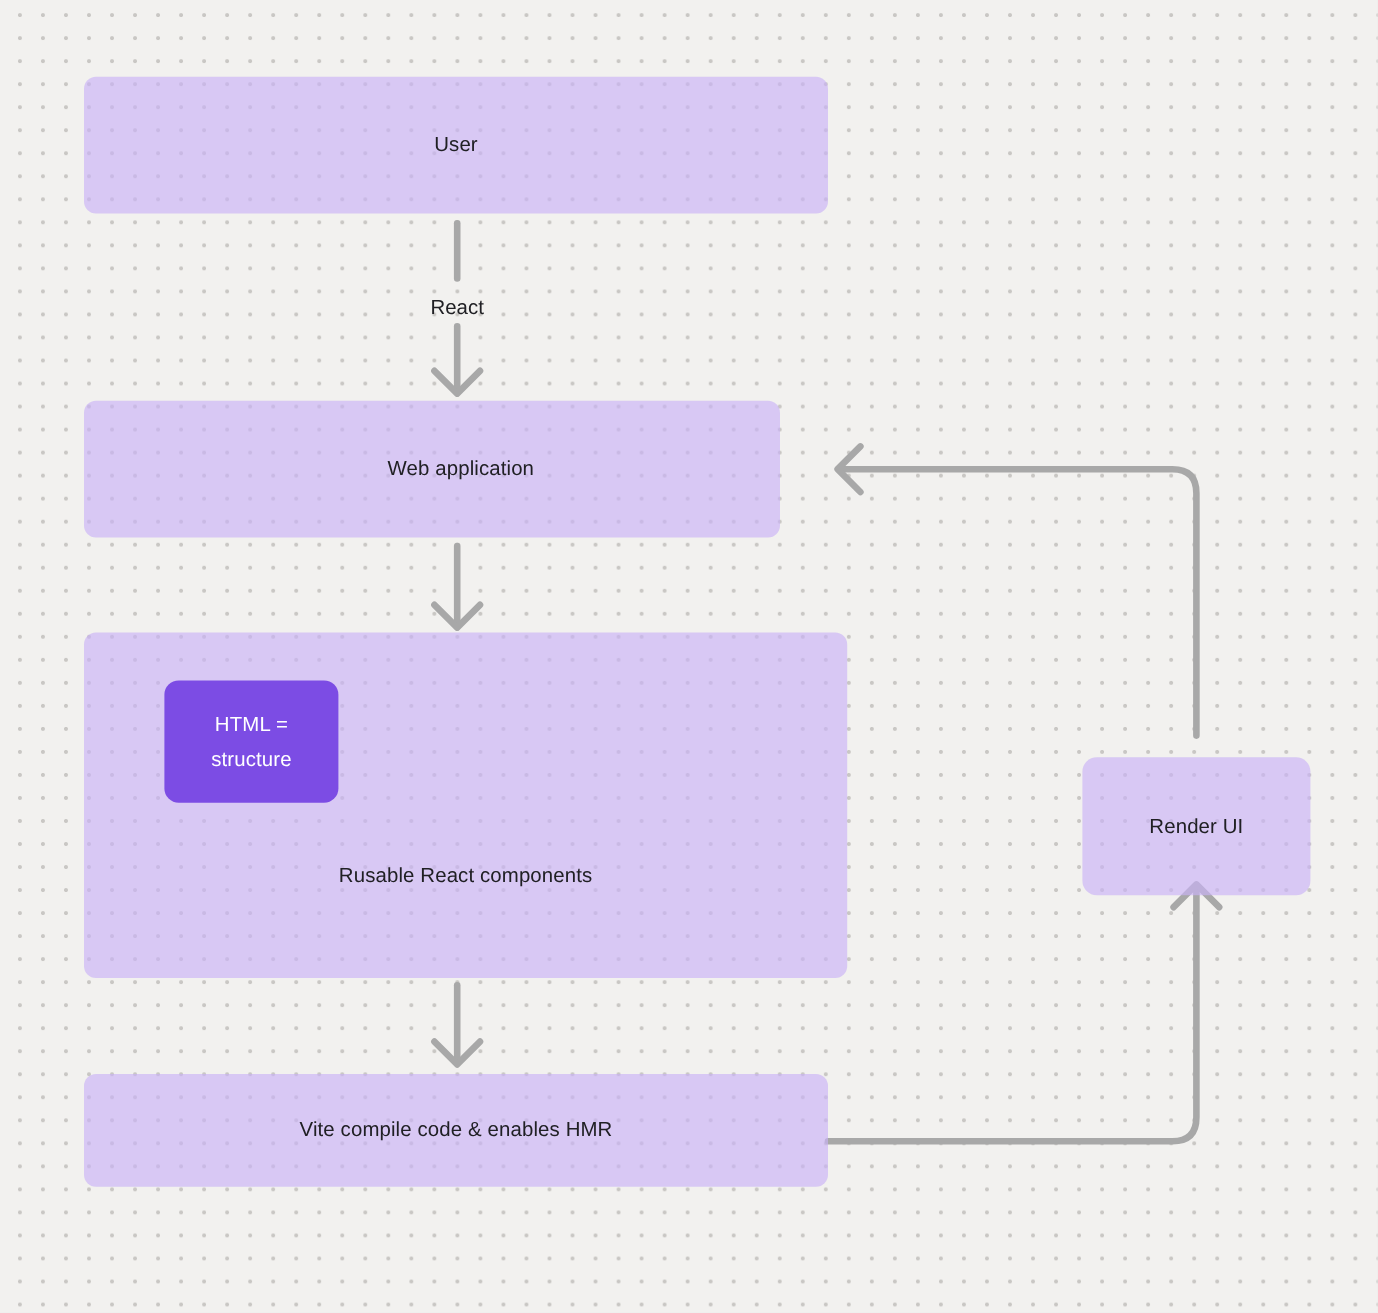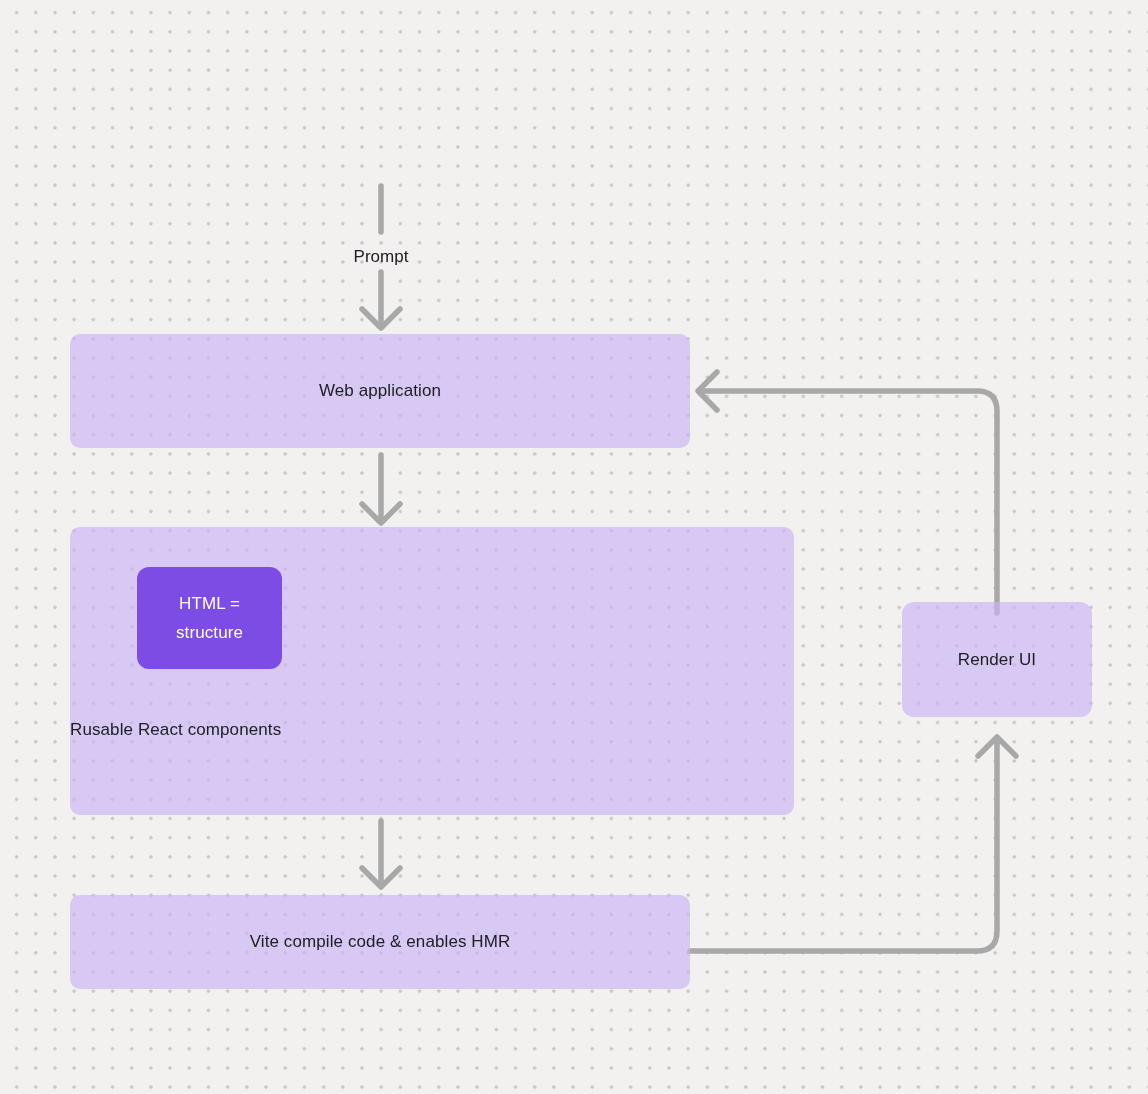--- a/index.html
+++ b/index.html
@@ -25,24 +25,24 @@
     display: flex;
     align-items: center;
     justify-content: center;
     font-size: 17px;
     font-weight: 500;
     letter-spacing: 0.1px;
     color: var(--text, #202024);
   }
 
   #node-user    { left: 70px;  top: 64px;  width: 620px; height: 114px; }
-  #node-webapp  { left: 70px;  top: 334px; width: 620px; height: 114px; }
-  #node-group   { left: 70px;  top: 527px; width: 724px; height: 288px; display: block; }
+  #node-webapp  { left: 70px;  top: 334px; width: 532px; height: 114px; padding-left: 48px; }
+  #node-group   { left: 70px;  top: 527px; width: 620px; height: 288px; display: block; padding-left: 16px; }
   #node-vite    { left: 70px;  top: 895px; width: 620px; height: 94px; }
-  #node-render  { left: 902px; top: 602px; width: 190px; height: 115px; border-radius: 12px; }
+  #node-render  { left: 902px; top: 631px; width: 190px; height: 115px; border-radius: 12px; }
 
   .chips {
     position: absolute;
     left: 67px;
     top: 40px;
     display: flex;
     gap: 25px;
   }
   .chip {
     width: 145px;
@@ -58,21 +58,21 @@
     font-size: 17px;
     font-weight: 500;
     line-height: 29px;
   }
 
   .group-caption {
     position: absolute;
     left: 0;
     top: 193px;
     width: 100%;
-    text-align: left;
+    text-align: center;
     font-size: 17px;
     font-weight: 500;
     color: var(--text, #202024);
   }
 
   .edge-label {
     position: absolute;
     left: 381px;
     top: 257px;
     transform: translate(-50%, -50%);
@@ -114,22 +114,25 @@
     <path d="M381 821 V885"></path>
     <polyline points="362,868 381,887 400,868"></polyline>
 
     <path d="M997 613 V411 Q997 391 977 391 H702"></path>
     <polyline points="717,372 698,391 717,410"></polyline>
 
     <path d="M690 951 H977 Q997 951 997 931 V740"></path>
     <polyline points="978,756 997,737 1016,756"></polyline>
   </svg>
 
+  <div class="node" id="node-user">
+    <span>User</span>
+  </div>
 
-  <div class="edge-label">Prompt</div>
+  <div class="edge-label">React</div>
 
   <div class="node" id="node-webapp">
     <span>Web application</span>
   </div>
 
   <div class="node" id="node-group">
     <div class="chips">
       <div class="chip">
         <span>HTML =</span>
         <span>structure</span>

